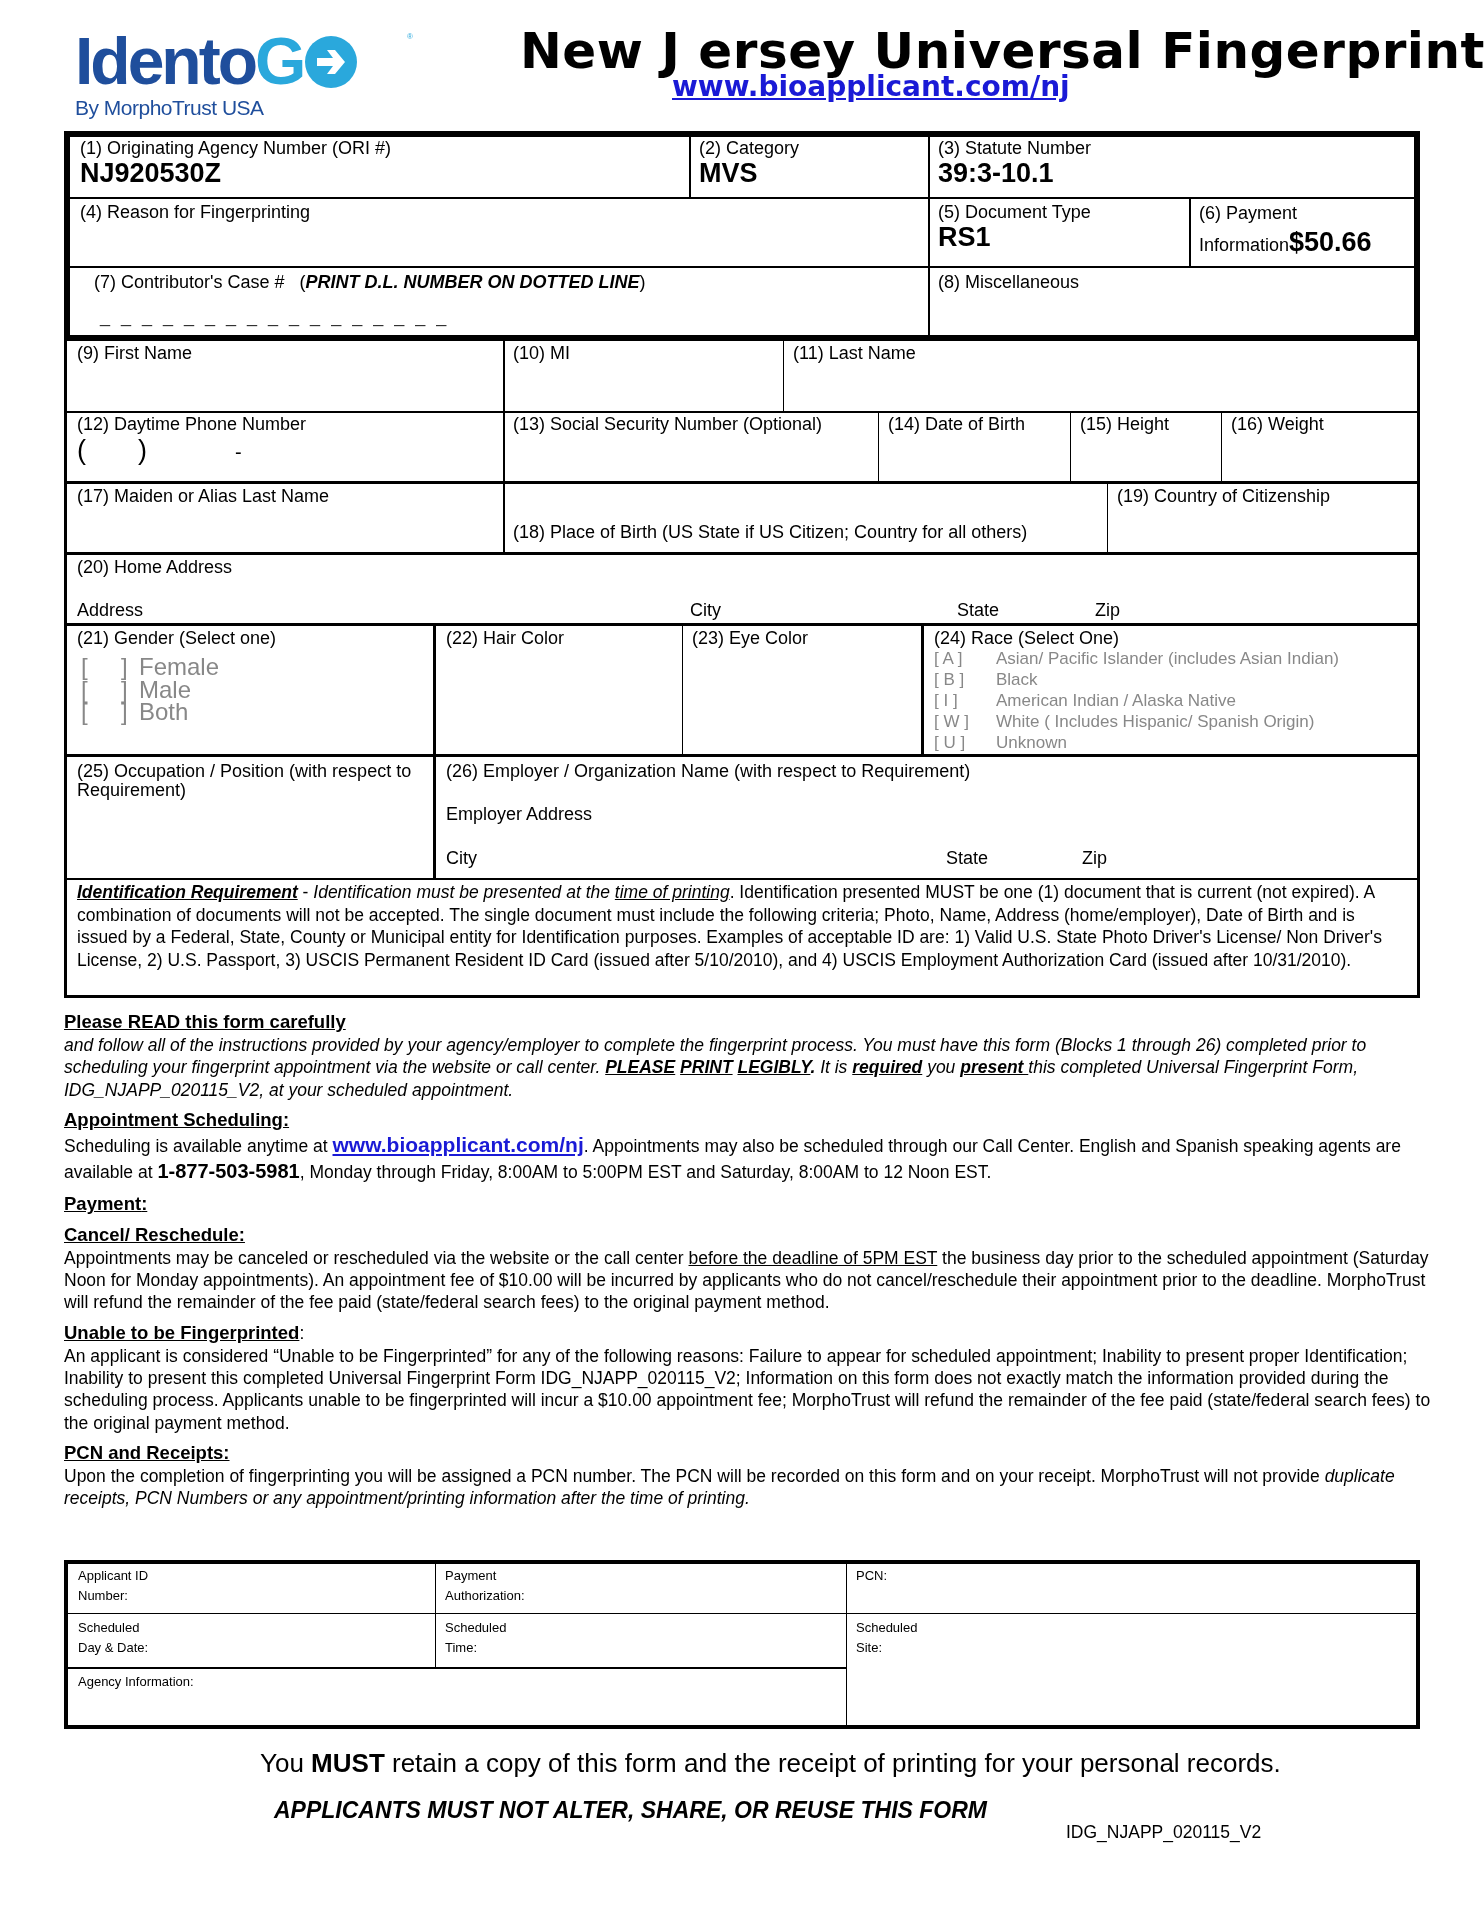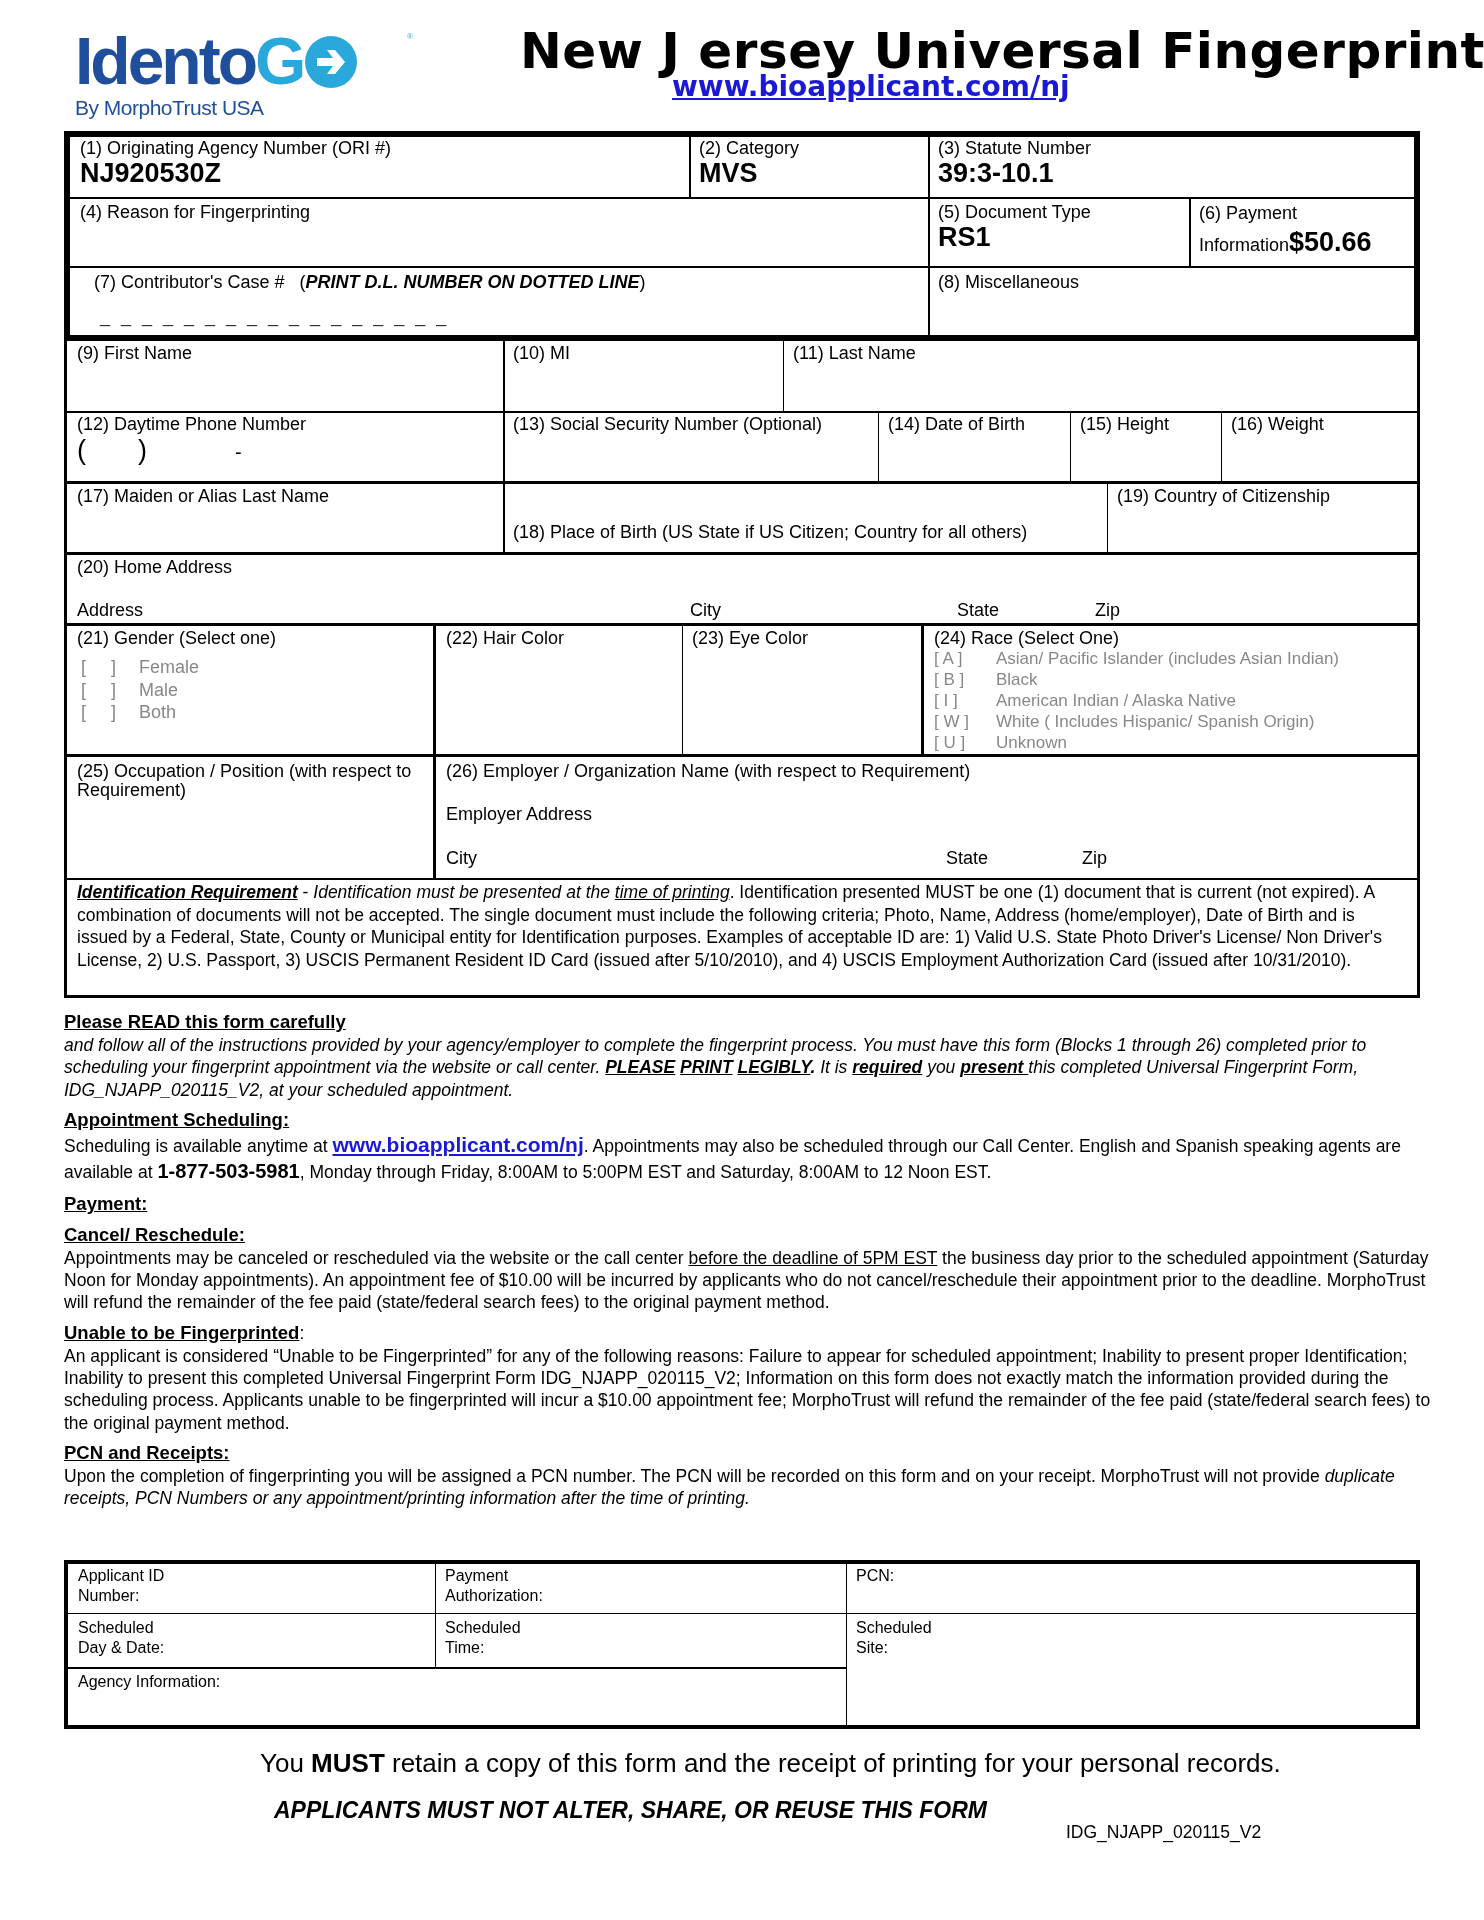--- a/index.html
+++ b/index.html
@@ -35,21 +35,21 @@
   .instructions { position: absolute; left: 64px; top: 1010px; width: 1380px; font-size: 17.5px; line-height: 22.3px; }
   .sec-hd { font-weight: bold; text-decoration: underline; font-size: 18.5px; line-height: 24px; display: inline-block; }
   .sec { margin-bottom: 7px; }
   .it { font-style: italic; }
   .b { font-weight: bold; }
   .u { text-decoration: underline; }
   .link-inline { color: #1a1ad6; font-weight: bold; font-size: 21px; text-decoration: underline; }
   .phone { font-weight: bold; font-size: 20px; }
 
   .receipt { position: absolute; left: 64px; top: 1560px; width: 1356px; height: 169px; border: 4px solid #000; }
-  .receipt .lbl { font-size: 16px; line-height: 20px; white-space: normal; }
+  .receipt .lbl { font-size: 13px; line-height: 20px; white-space: normal; }
   .r-vline { position: absolute; width: 1px; background: #000; }
   .r-hline { position: absolute; height: 1px; background: #000; }
 
   .retain { position: absolute; left: 260px; top: 1748px; font-size: 26px; white-space: nowrap; }
   .nomodify { position: absolute; left: 274px; top: 1797px; font-size: 23px; font-weight: bold; font-style: italic; white-space: nowrap; }
   .formid { position: absolute; left: 1066px; top: 1822px; font-size: 17.5px; white-space: nowrap; }
 </style>
 </head>
 <body>
 
@@ -148,21 +148,21 @@
     <div class="cell" style="left:0; top:214px; width:100%; height:68px;">
       <div class="lbl" style="position:absolute; left:10px; top:3px;">(20) Home Address</div>
       <div class="lbl" style="position:absolute; left:10px; top:46px;">Address</div>
       <div class="lbl" style="position:absolute; left:623px; top:46px;">City</div>
       <div class="lbl" style="position:absolute; left:890px; top:46px;">State</div>
       <div class="lbl" style="position:absolute; left:1028px; top:46px;">Zip</div>
     </div>
 
     <div class="cell" style="left:10px; top:288px;">
       <div class="lbl">(21) Gender (Select one)</div>
-      <div style="margin-top:8px; margin-left:4px; font-size:18px; line-height:22.5px;" class="gray" id="gender-options">
+      <div style="margin-top:8px; margin-left:4px; font-size:24px; line-height:22.5px;" class="gray" id="gender-options">
           <div style="white-space: nowrap;"><span style="display: inline-block; width: 58px; white-space: pre;">[     ]</span><span>Female</span></div>
           <div style="white-space: nowrap;"><span style="display: inline-block; width: 58px; white-space: pre;">[     ]</span><span>Male</span></div>
           <div style="white-space: nowrap;"><span style="display: inline-block; width: 58px; white-space: pre;">[     ]</span><span>Both</span></div>
         </div>
     </div>
     <div class="cell lbl" style="left:379px; top:288px;">(22) Hair Color</div>
     <div class="cell lbl" style="left:625px; top:288px;">(23) Eye Color</div>
     <div class="cell" style="left:867px; top:288px;">
       <div class="lbl">(24) Race (Select One)</div>
       <div style="font-size:17px; line-height:21px;" class="gray" id="race-options">

